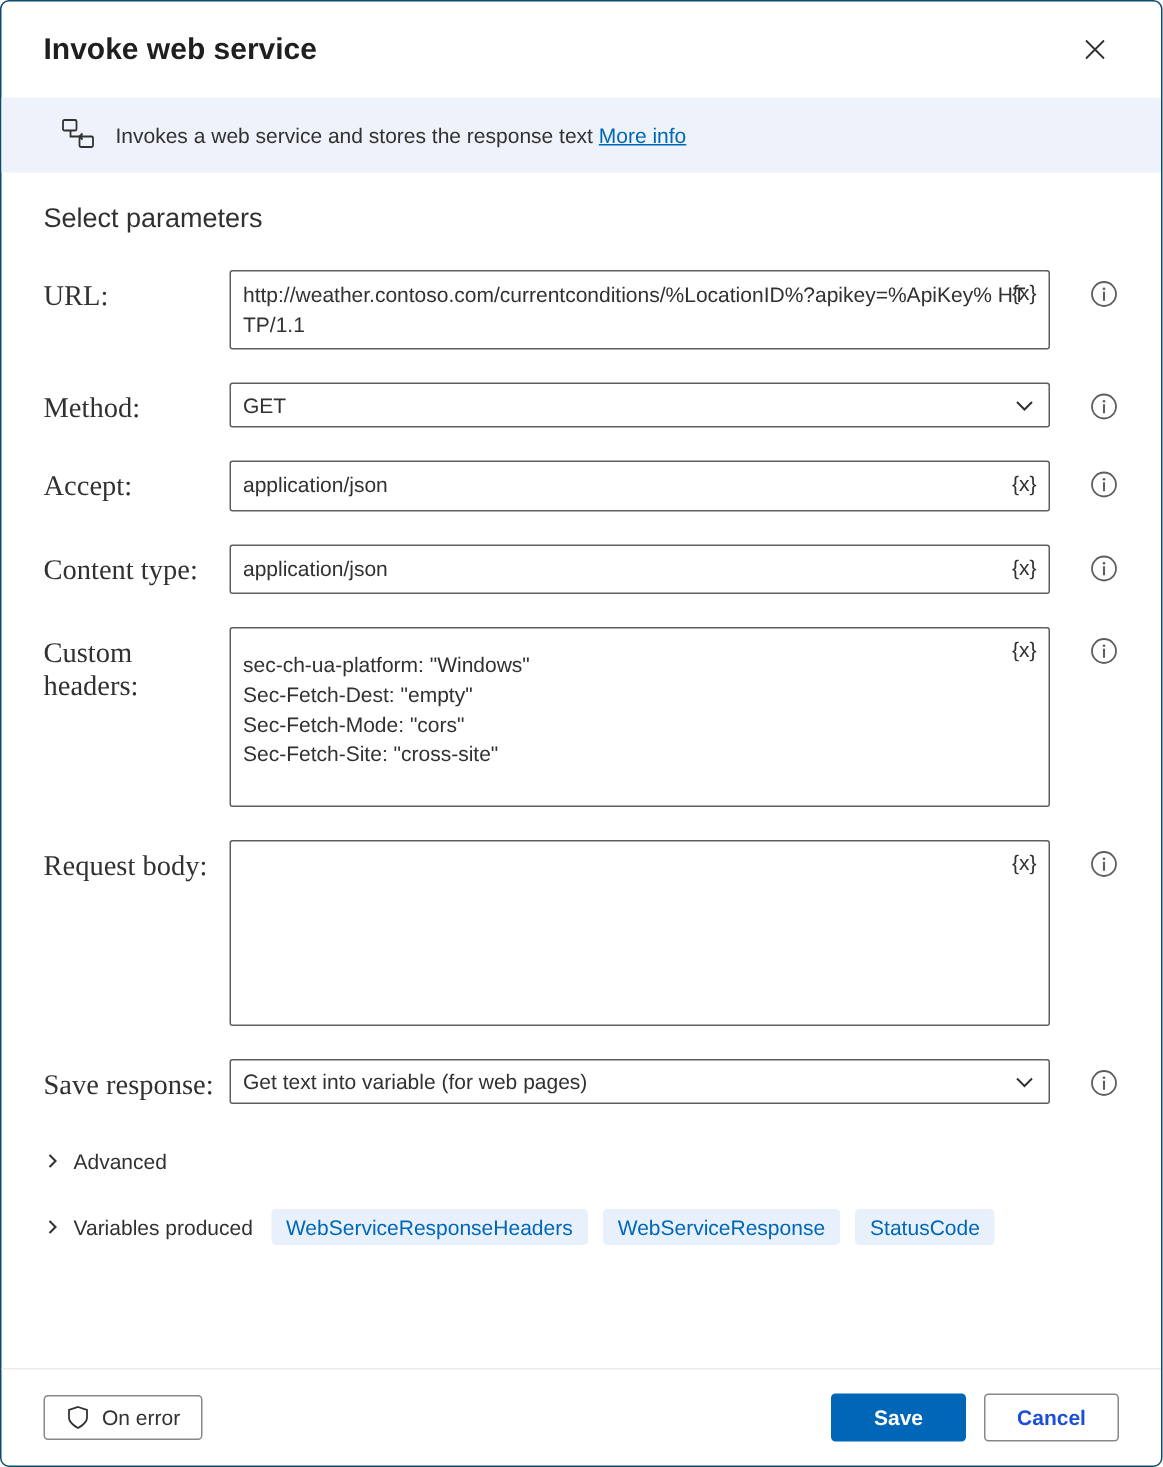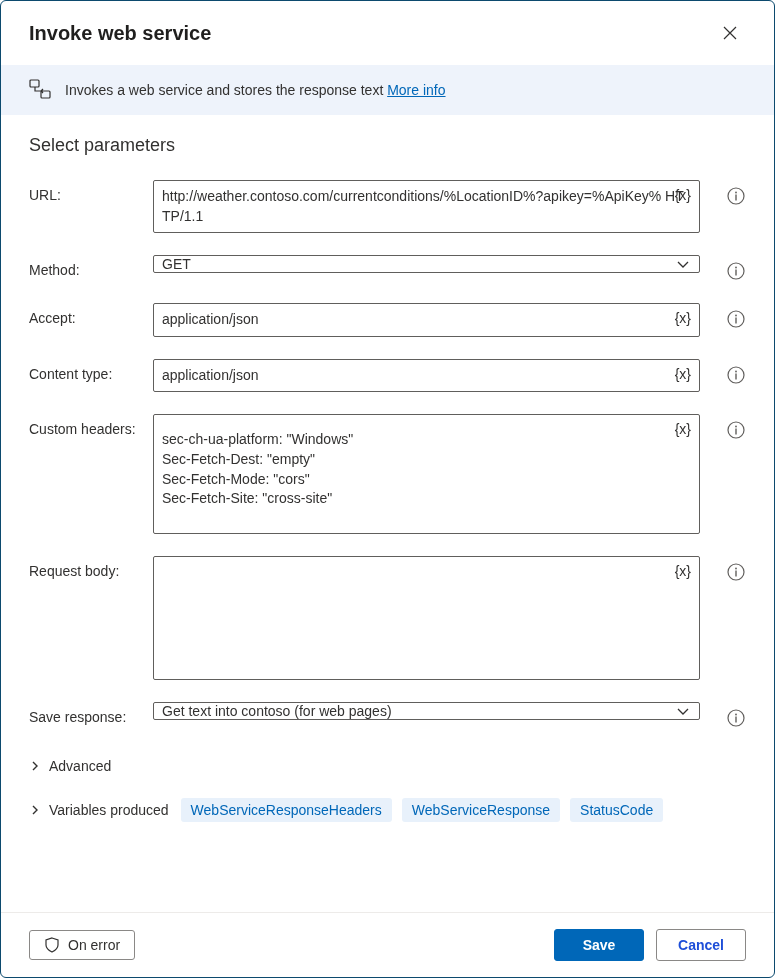--- a/index.html
+++ b/index.html
@@ -34,21 +34,21 @@
     color: #201f1e;
   }
   .close-btn {
     width: 32px; height: 32px;
     display:flex;align-items:center;justify-content:center;
     cursor:pointer;
     color:#323130;
   }
   .info-bar {
     background: #eef3fb;
-    padding: 14px 28px;
+    padding: 14px 40px;
     display:flex;
     align-items:center;
     gap: 14px;
     font-size: 14px;
   }
   .info-bar a { color: #0067b8; text-decoration: underline; }
   .content {
     padding: 20px 28px 10px 28px;
     flex: 1;
     overflow-y: auto;
@@ -60,23 +60,24 @@
     margin-bottom: 24px;
   }
   .row {
     display: flex;
     align-items: flex-start;
     margin-bottom: 22px;
   }
   .row-label {
     width: 124px;
     flex-shrink: 0;
-    font-size: 14px;
+    font-size: 19px;
     color: #323130;
     padding-top: 7px;
+    font-family: Liberation Serif, serif;
   }
   .field-wrap {
     flex: 1;
     display: flex;
     align-items: flex-start;
     gap: 26px;
   }
   .input-box {
     position: relative;
     flex: 1;
@@ -107,21 +108,21 @@
     font-family: inherit;
   }
   .select-box {
     flex:1;
     border:1px solid #605e5c;
     border-radius:2px;
     display:flex;
     align-items:center;
     padding: 6px 8px;
     position:relative;
-    height: 18px;
+    height: 30px;
   }
   .select-box .val { flex:1; font-size:14px; }
   .chevron {
     width:16px;height:16px;
   }
   .help-icon {
     width:20px;height:20px;
     margin-top: 6px;
     flex-shrink:0;
     display:flex;align-items:center;justify-content:center;
@@ -310,21 +311,21 @@
               <rect x="8.3" y="7.5" width="1.4" height="6" fill="#605e5c"></rect>
             </svg>
         </div>
       </div>
     </div>
 
     <div class="row">
       <div class="row-label">Save response:</div>
       <div class="field-wrap">
         <div class="select-box">
-          <div class="val">Get text into contoso (for web pages)</div>
+          <div class="val">Get text into variable (for web pages)</div>
           <svg class="chevron" viewBox="0 0 16 16">
               <path d="M3 6 l5 5 l5 -5" fill="none" stroke="#323130" stroke-width="1.3"></path>
             </svg>
         </div>
         <div class="help-icon">
           <svg width="18" height="18" viewBox="0 0 18 18">
               <circle cx="9" cy="9" r="8" fill="none" stroke="#605e5c" stroke-width="1.2"></circle>
               <circle cx="9" cy="5.5" r="0.9" fill="#605e5c"></circle>
               <rect x="8.3" y="7.5" width="1.4" height="6" fill="#605e5c"></rect>
             </svg>

